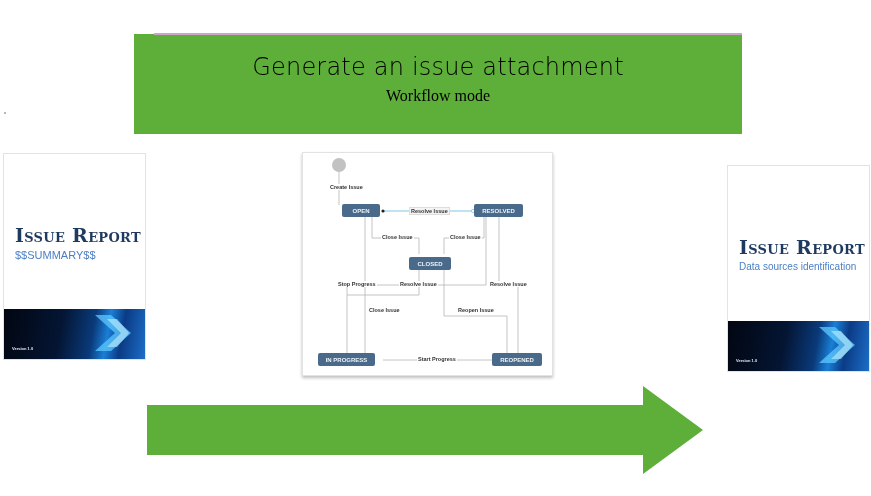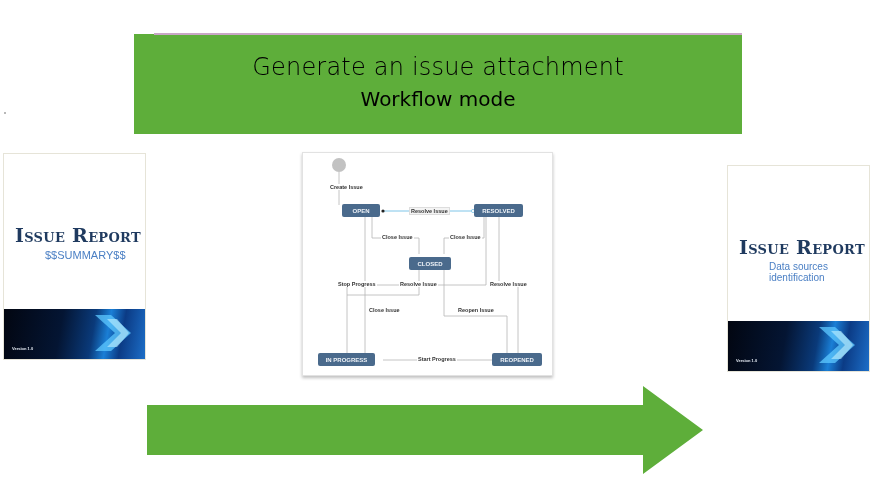--- a/index.html
+++ b/index.html
@@ -3,25 +3,25 @@
 <meta charset="utf-8">
 <style>
   html, body { margin:0; padding:0; }
   body { width:871px; height:496px; background:#ffffff; position:relative; overflow:hidden;
          font-family:"Liberation Sans", sans-serif; }
   .dot { position:absolute; left:4px; top:112px; width:2px; height:2px; background:#b8b8b8; }
   .title-banner { position:absolute; left:134px; top:34px; width:596px; height:100px; background:#5eae3a;
          color:#000000; text-align:center; font-family:"DejaVu Sans", sans-serif;padding-left:12px; }
   .title-banner .edge { position:absolute; left:20px; top:-1px; right:0; height:2px; background:#c9a6c6; }
   .title-banner .l1 { position:absolute; left:0; right:0; top:19px; font-size:24px; font-weight:300; letter-spacing:0.2px; }
-  .title-banner .l2 { position:absolute; left:0; right:0; top:53px; font-size:20px; }
+  .title-banner .l2 { position:absolute; left:0; right:0; top:53px; font-size:16px;font-family:Liberation Serif, serif; }
   .report { position:absolute; background:#fff; border:1px solid #e6e4d8; box-sizing:border-box; overflow:hidden; }
   .report .rt { position:absolute; left:11px; font-family:"DejaVu Serif", serif; font-weight:bold; color:#1f3a5f;
          font-variant:small-caps; font-size:19px; letter-spacing:0.3px; }
-  .report .rs { position:absolute; left:11px; color:#4a7fc4; font-size:11px;margin-left:30px; }
+  .report .rs { position:absolute; left:11px; color:#4a7fc4; font-size:11px; }
   .report .cover { position:absolute; left:0; right:0; bottom:0; height:50px;
          background:linear-gradient(100deg,#020611 0%,#041533 40%,#0a3a7a 62%,#1a7fd6 72%,#0b3b85 82%,#1c6ec8 100%); }
   .report .cover .chev { position:absolute; right:12px; top:4px; width:40px; height:40px; }
   .report .ver { position:absolute; left:8px; bottom:8px; color:#e8eef7; font-size:4px; font-weight:bold; }
   #report-left { left:3px; top:153px; width:143px; height:207px; }
   #report-right { left:727px; top:165px; width:143px; height:207px; }
   .diagram { position:absolute; left:302px; top:152px; width:251px; height:224px; background:#fff;
          border:1px solid #e2e2e2; box-shadow:0 2px 3px rgba(0,0,0,0.25); box-sizing:border-box; }
   .diagram svg { position:absolute; left:0; top:0; }
   .state { position:absolute; background:#4a6a8c; color:#eef2f7; font-size:6px; font-weight:bold;

